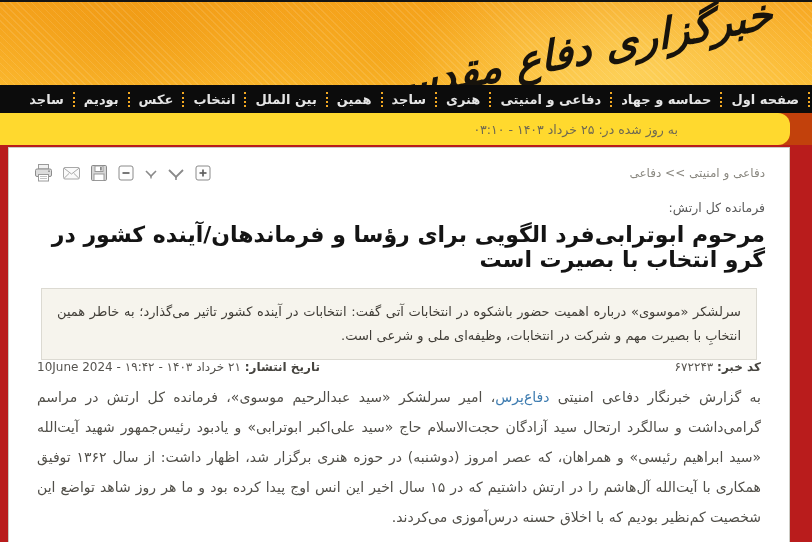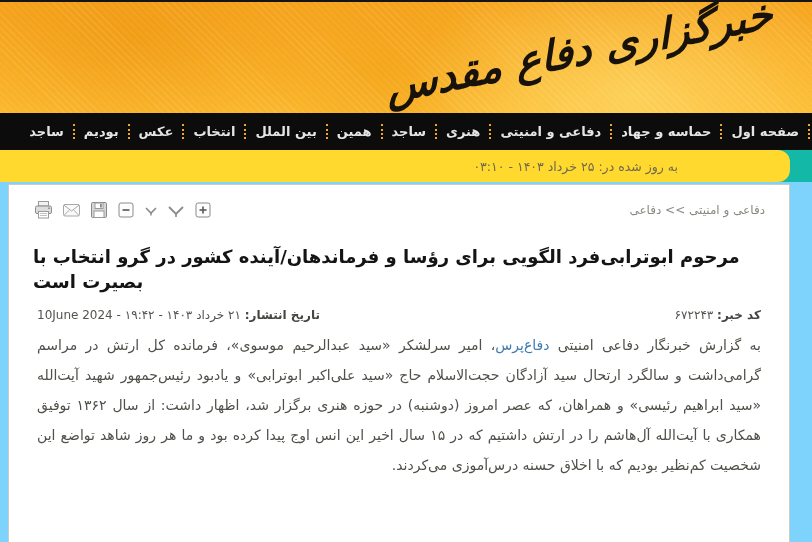--- a/index.html
+++ b/index.html
@@ -31,54 +31,54 @@
   }
   .nav-item {
     color:#e5e5e5; font-weight:bold; font-size:13px; margin:0 9px;
     white-space:nowrap; cursor:pointer;
   }
   .nav-sep {
     height:15px; width:0; border-left:2px dotted #F2A722; display:inline-block;
   }
 
   
-  .update-row { height:32px; background:#14b8a6; }
+  .update-row { height:32px; background:#c2410c; }
   .update-bar {
     height:32px; margin-left:0; margin-right:22px; background:#FFD92E;
     border-radius:0 12px 12px 0; direction:rtl; display:flex; align-items:center;
   }
   .update-text { color:#6E6852; font-size:12.5px; padding-right:112px; }
 
   
-  .content-wrap { flex:1; background:#7dd3fc; padding:2px 22px 0 8px; }
+  .content-wrap { flex:1; background:#b91c1c; padding:2px 22px 0 8px; }
   .card {
     background:#FFFFFF; border:1px solid #CBCBC4; border-bottom:none;
     height:100%; padding:12px 24px 10px 24px; position:relative;
   }
 
   .top-row { display:flex; justify-content:space-between; align-items:center; height:26px; }
   .toolbar { display:flex; align-items:center; gap:7px; }
   .tool-btn { display:inline-flex; align-items:center; cursor:pointer; }
   .breadcrumb { direction:rtl; color:#8A8880; font-size:12px; cursor:pointer; }
 
   .kicker { direction:rtl; text-align:right; color:#5A5A5A; font-size:12.5px; margin-top:14px; }
   .headline {
-    direction:rtl; text-align:left; color:#141414; font-size:18px;
-    font-weight:bold; margin-top:21px; line-height:25px;
+    direction:rtl; text-align:right; color:#141414; font-size:22px;
+    font-weight:bold; margin-top:7px; line-height:25px;
   }
 
   .lead-box {
     margin:16px 8px 0 8px; background:#F6F4ED; border:1px solid #DCDAD2;
     padding:11px 15px; direction:rtl; text-align:justify;
     color:#403D37; font-size:13px; line-height:24px;
   }
 
   .meta-row {
     display:flex; justify-content:space-between; align-items:center;
-    margin-top:14px; font-size:12px; color:#55534E; padding:0 4px;
+    font-size:12px; color:#55534E; padding:0 4px;
   }
   .meta-item { direction:rtl; white-space:nowrap; }
   .meta-label { font-weight:bold; color:#474540; }
 
   .body-text {
     direction:rtl; text-align:justify; color:#514F49; font-size:14px;
     line-height:30px; margin-top:8px; padding:0 4px;
   }
   .body-link { color:#3E7CB0; cursor:pointer; text-decoration:none; }
 </style>
@@ -175,22 +175,24 @@
             <svg width="20" height="20" viewBox="0 0 20 20">
                 <rect x="3" y="3" width="14" height="14" rx="2" fill="#FDFDFD" stroke="#8A8A8A"></rect>
                 <line x1="6.5" y1="10" x2="13.5" y2="10" stroke="#5F5F5F" stroke-width="1.7"></line>
                 <line x1="10" y1="6.5" x2="10" y2="13.5" stroke="#5F5F5F" stroke-width="1.7"></line>
               </svg>
           </span>
         </div>
         <div class="breadcrumb">دفاعی و امنیتی &gt;&gt; دفاعی</div>
       </div>
 
+      <div class="kicker">فرمانده کل ارتش:</div>
       <h1 class="headline">مرحوم ابوترابی‌فرد الگویی برای رؤسا و فرماندهان/آینده کشور در گرو انتخاب با بصیرت است</h1>
 
+      <div class="lead-box">سرلشکر «موسوی» درباره اهمیت حضور باشکوه در انتخابات آتی گفت: انتخابات در آینده کشور تاثیر می‌گذارد؛ به خاطر همین انتخابِ با بصیرت مهم و شرکت در انتخابات، وظیفه‌ای ملی و شرعی است.</div>
 
       <div class="meta-row">
         <div class="meta-item">
           <span class="meta-label">تاریخ انتشار:</span>
           <span>۲۱ خرداد ۱۴۰۳ - ۱۹:۴۲ - 10June 2024</span>
         </div>
         <div class="meta-item">
           <span class="meta-label">کد خبر:</span>
           <span>۶۷۲۲۴۳</span>
         </div>

